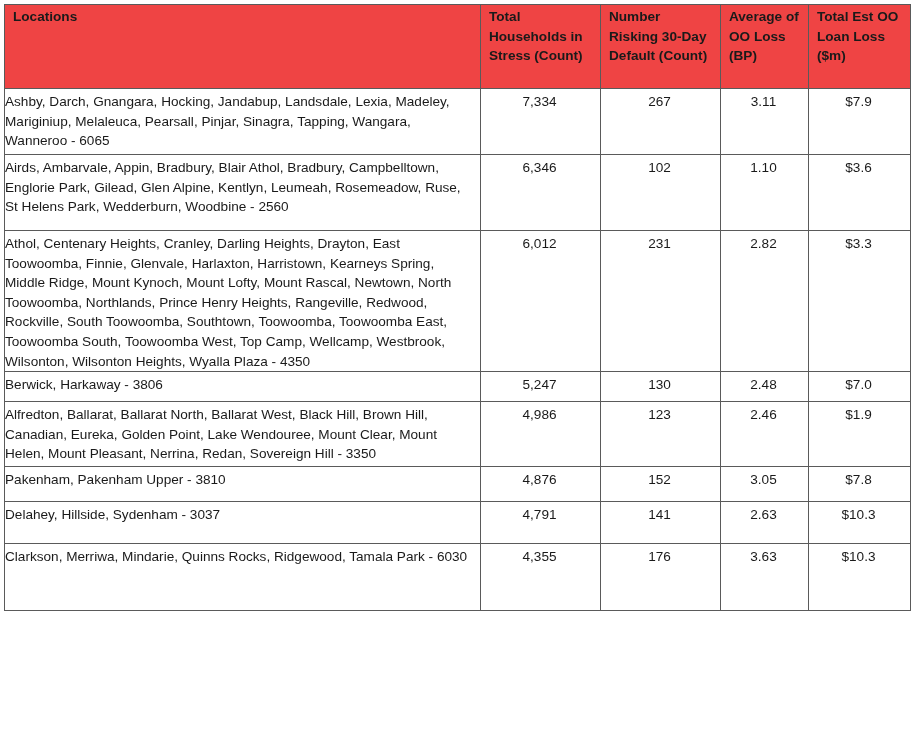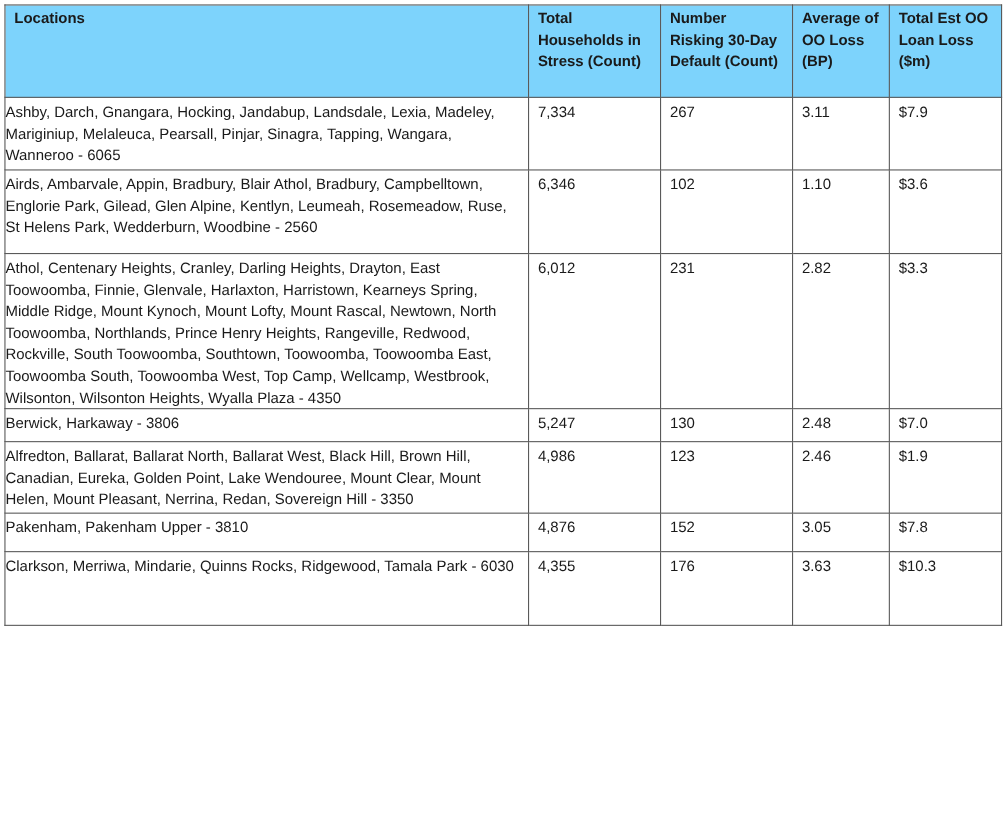--- a/index.html
+++ b/index.html
@@ -24,28 +24,28 @@
     }
     table.data-table th,
     table.data-table td {
       border: 1.5px solid #5a5a5a;
       vertical-align: top;
       padding: 3px 8px 0 8px;
       font-size: 13.6px;
       line-height: 19.6px;
     }
     table.data-table th {
-      background: #7dd3fc;
+      background: #ef4444;
       font-weight: bold;
       text-align: left;
       color: #1a1a1a;
       padding-top: 2px;
     }
     table.data-table td.num {
-      text-align: left;
+      text-align: center;
       padding-right: 10px;
     }
     table.data-table td.loc {
       padding-left: 0;
     }
     col.c-loc { width: 476px; }
     col.c-hh { width: 120px; }
     col.c-risk { width: 120px; }
     col.c-bp { width: 88px; }
     col.c-loss { width: 102px; }
@@ -107,20 +107,27 @@
       <td class="num">2.46</td>
       <td class="num">$1.9</td>
     </tr>
     <tr style="height:35px">
       <td class="loc">Pakenham, Pakenham Upper - 3810</td>
       <td class="num">4,876</td>
       <td class="num">152</td>
       <td class="num">3.05</td>
       <td class="num">$7.8</td>
     </tr>
+    <tr style="height:42px">
+      <td class="loc">Delahey, Hillside, Sydenham - 3037</td>
+      <td class="num">4,791</td>
+      <td class="num">141</td>
+      <td class="num">2.63</td>
+      <td class="num">$10.3</td>
+    </tr>
     <tr style="height:67px">
       <td class="loc">Clarkson, Merriwa, Mindarie, Quinns Rocks, Ridgewood, Tamala Park - 6030</td>
       <td class="num">4,355</td>
       <td class="num">176</td>
       <td class="num">3.63</td>
       <td class="num">$10.3</td>
     </tr>
   </tbody>
 </table>
 

